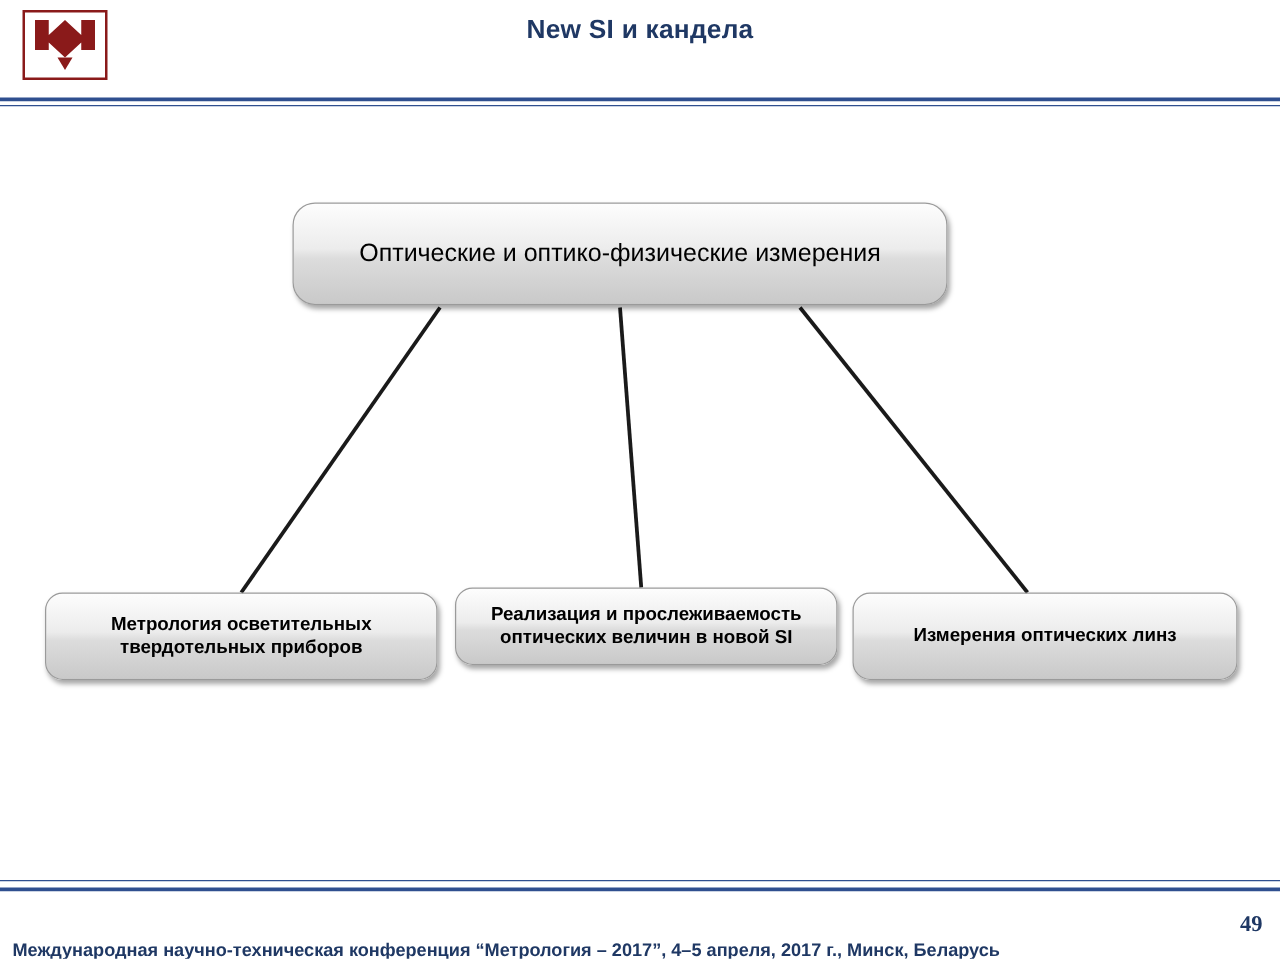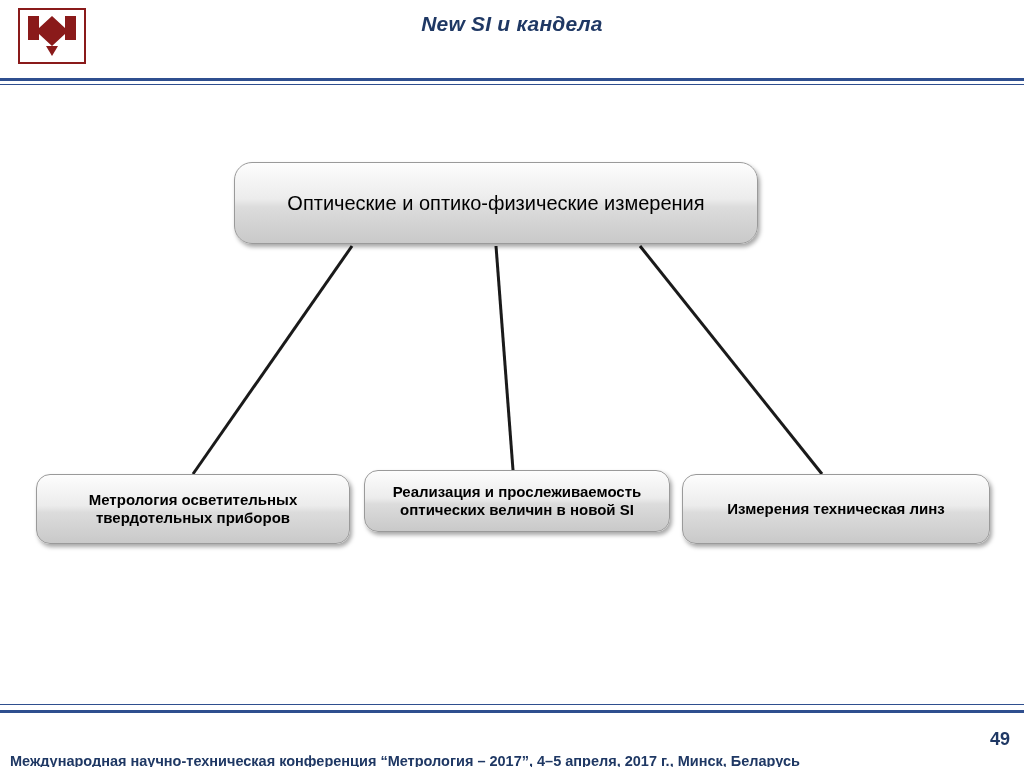--- a/index.html
+++ b/index.html
@@ -38,21 +38,20 @@
   .header-title {
     position: absolute;
     left: 0;
     top: 12px;
     width: 1024px;
     text-align: center;
     font-size: 21px;
     font-weight: bold;
     color: #1f3864;
     letter-spacing: 0.2px;
-    font-style: italic;
   }
   .header-rule-1 {
     position: absolute;
     left: 0;
     top: 78px;
     width: 1024px;
     height: 3px;
     background: #2f4f8f;
   }
   .header-rule-2 {
@@ -160,20 +159,21 @@
     white-space: nowrap;
     margin-top: 21px;
   }
   .footer-page {
     position: absolute;
     right: 14px;
     top: 729px;
     font-size: 18px;
     font-weight: bold;
     color: #1f3864;
+    font-family: Liberation Serif, serif;
   }
 </style>
 </head>
 <body>
 
 <div class="slide-header">
 
   <div class="logo">
     <svg width="64" height="52" viewBox="0 0 64 52">
       <path d="M8 6 L19 6 L19 18 L32 6 L45 18 L45 6 L56 6 L56 30 L45 30 L45 24 L32 36 L19 24 L19 30 L8 30 Z" fill="#8a1a1a"></path>
@@ -201,21 +201,21 @@
 
   <div class="node node-root">
     <span class="node-text">Оптические и оптико-физические измерения</span>
   </div>
 
   <div class="node node-mid">
     <span class="node-text">Реализация и прослеживаемость оптических величин в новой SI</span>
   </div>
 
   <div class="node node-right">
-    <span class="node-text">Измерения техническая линз</span>
+    <span class="node-text">Измерения оптических линз</span>
   </div>
 
 </div>
 
 <div class="footer-rule-1"></div>
 <div class="footer-rule-2"></div>
 <div class="footer-text">Международная научно-техническая конференция “Метрология – 2017”, 4–5 апреля, 2017 г., Минск, Беларусь</div>
 <div class="footer-page">49</div>
 
 </body></html>

